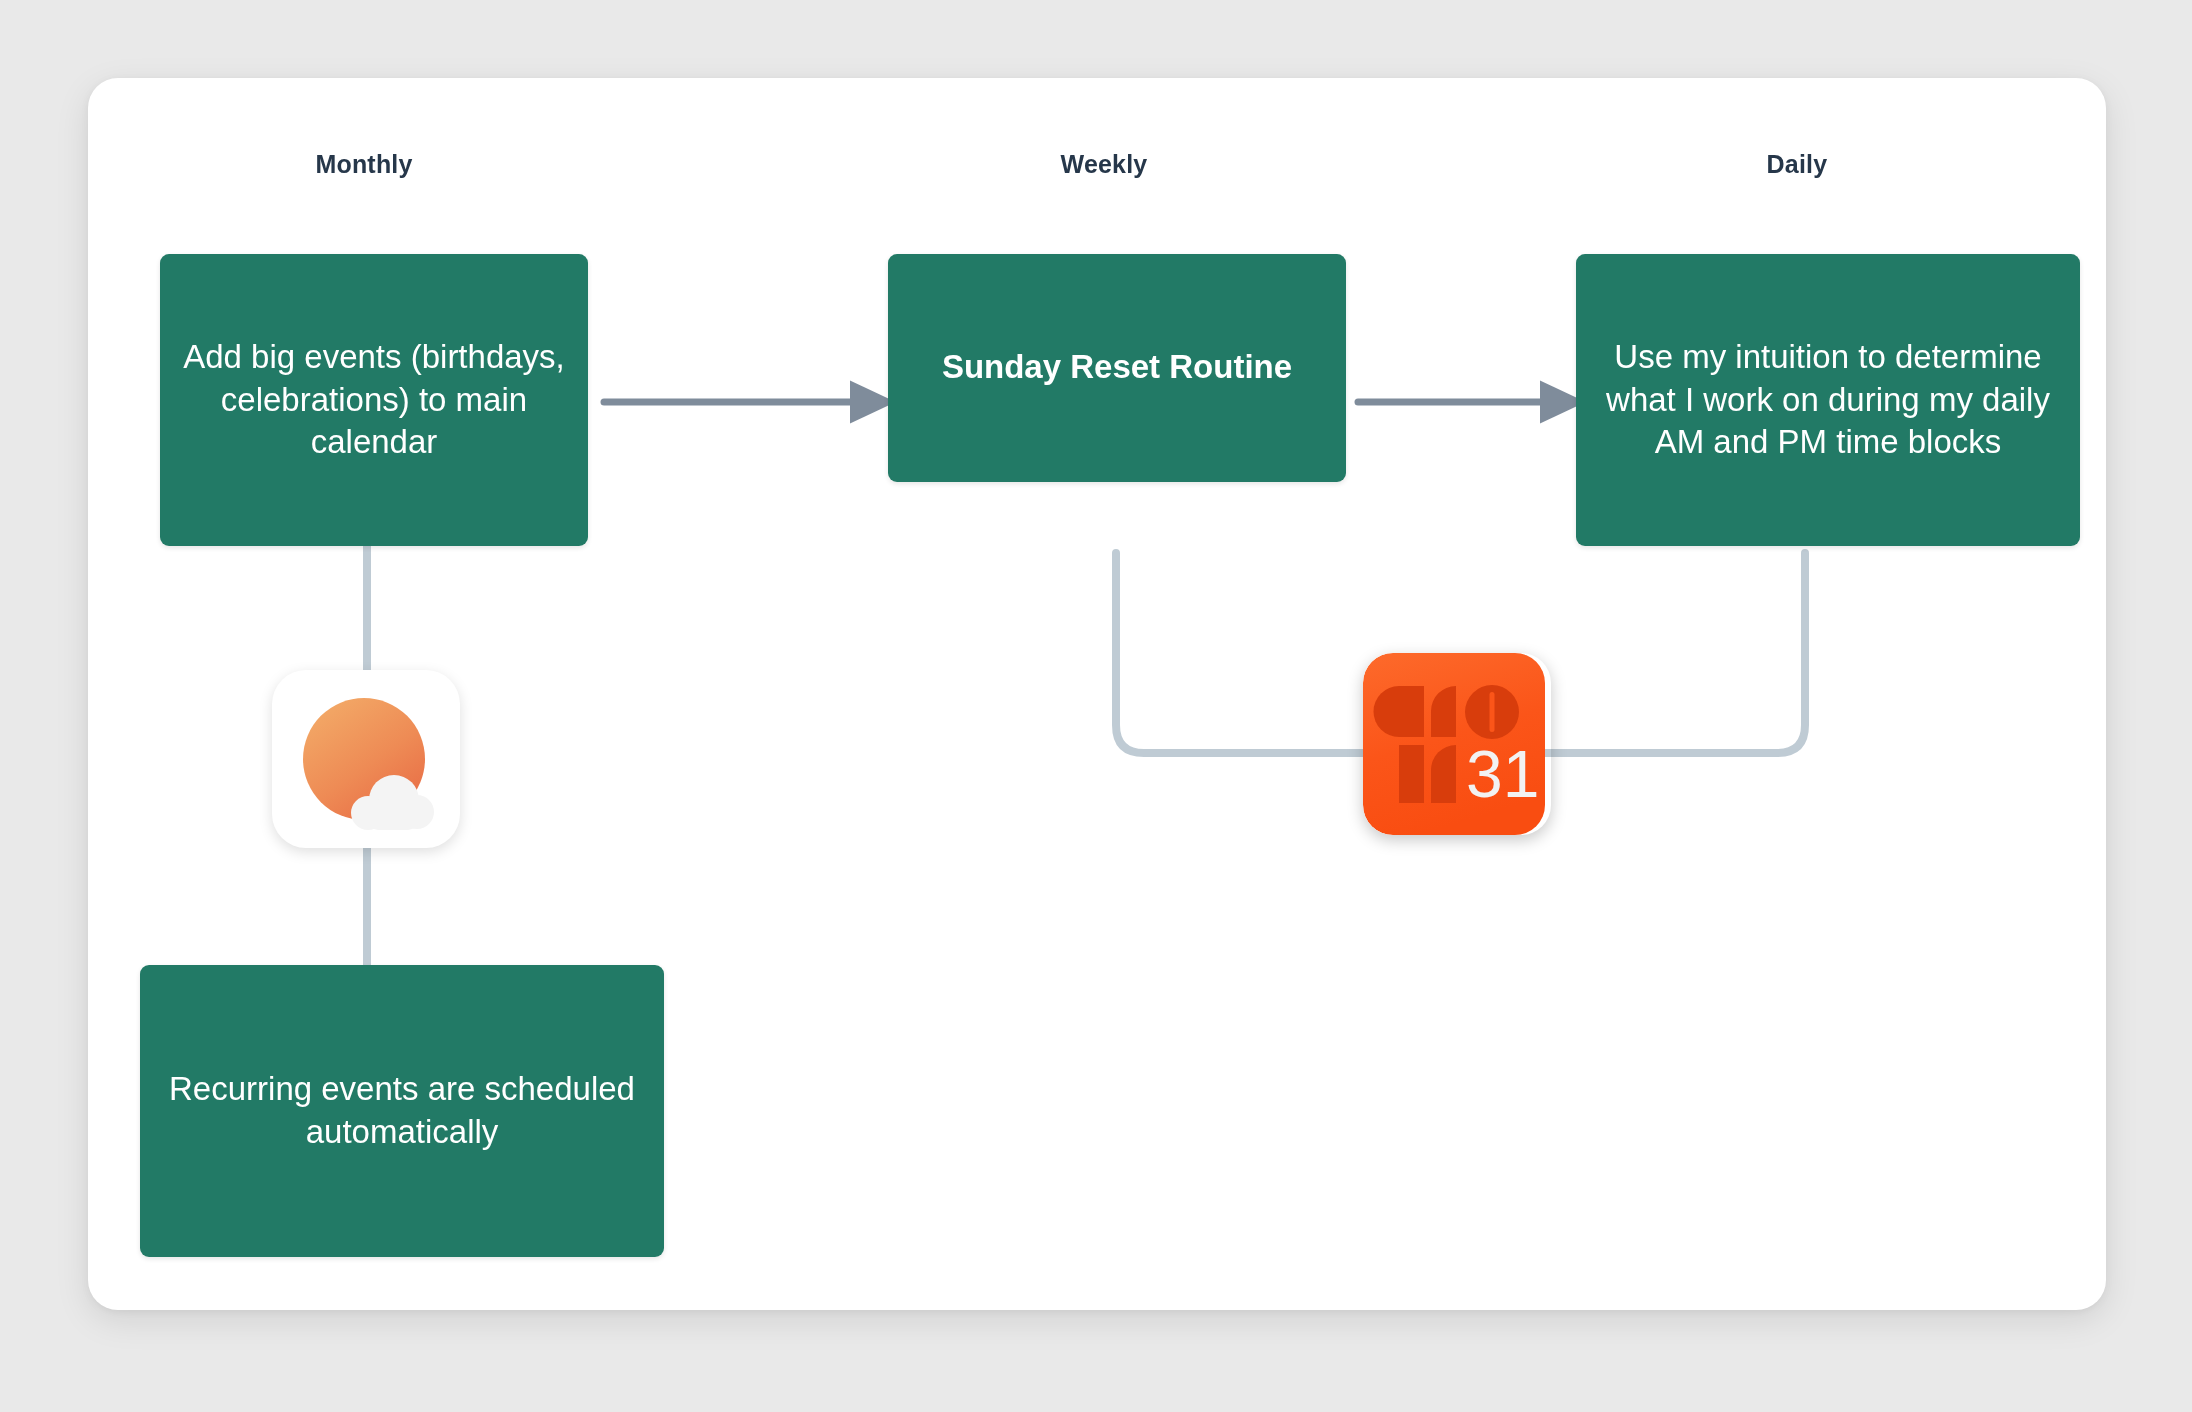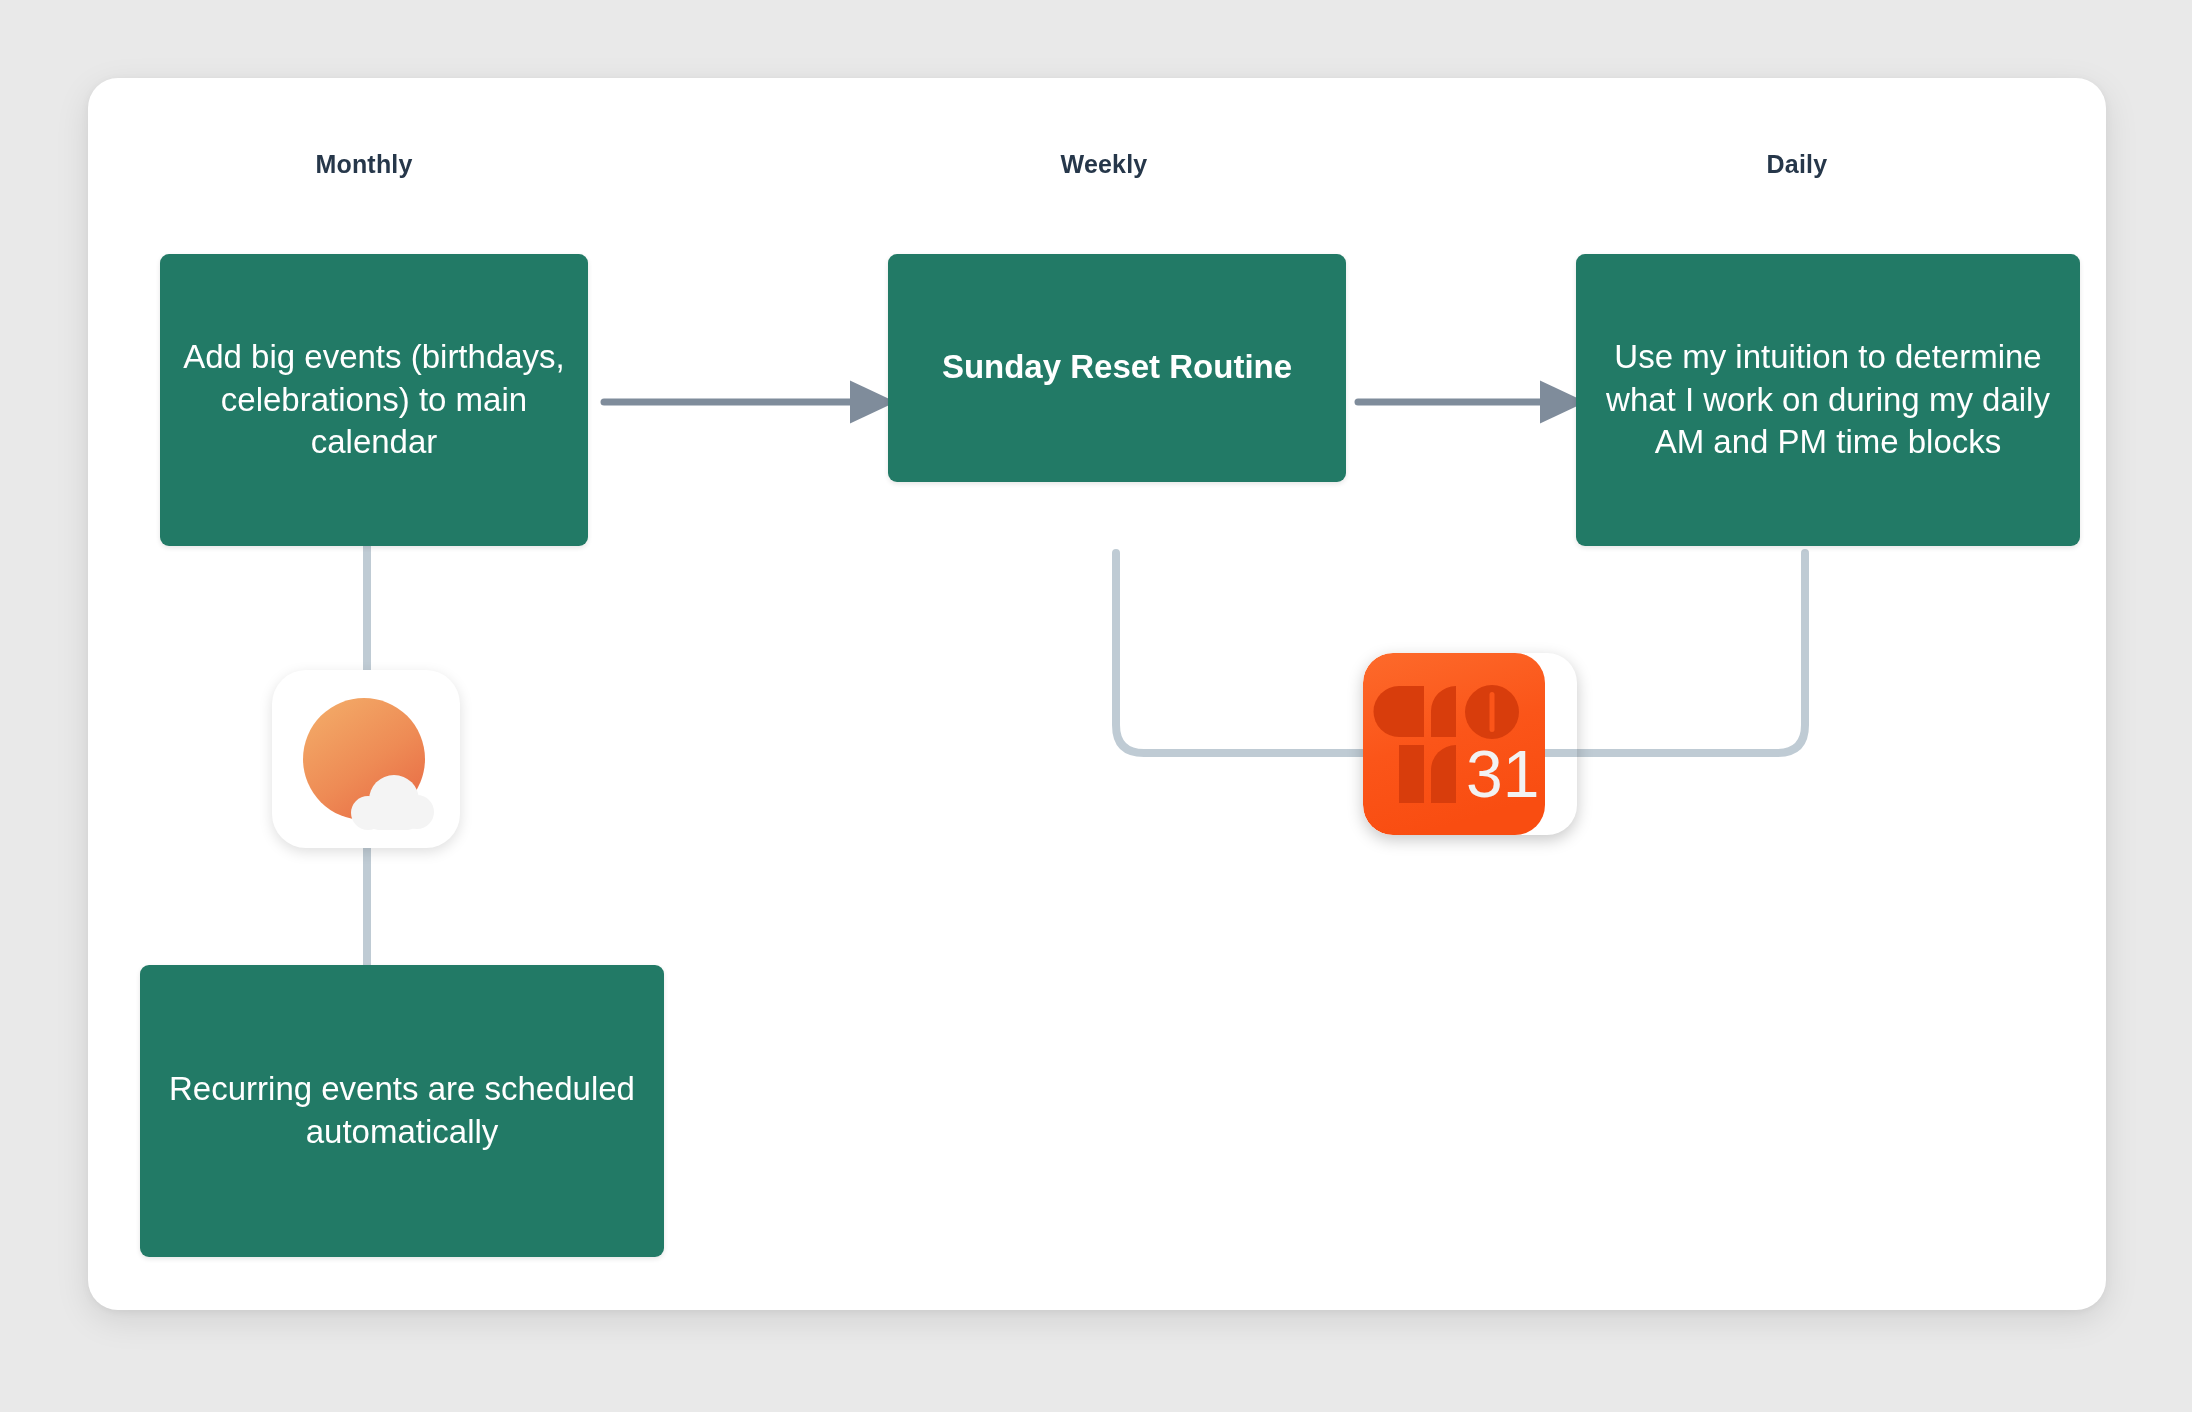--- a/index.html
+++ b/index.html
@@ -170,21 +170,21 @@
       <circle cx="92" cy="89" r="61" fill="url(#sunGrad)"></circle>
       <g fill="#f4f4f4">
         <circle cx="122" cy="130" r="25"></circle>
         <circle cx="96" cy="143" r="17"></circle>
         <circle cx="145" cy="142" r="17"></circle>
         <rect x="96" y="140" width="50" height="20" rx="10"></rect>
       </g>
     </svg>
   </div>
 
-  <div class="app-icon fantastical-icon" style="left:1363px; top:653px; width:214px; height:182px;">
+  <div class="app-icon fantastical-icon" style="left:1363px; top:653px; width:188px; height:182px;">
     <svg width="182" height="182" viewBox="0 0 182 182" xmlns="http://www.w3.org/2000/svg">
       <defs>
         <linearGradient id="fantGrad" x1="0" y1="0" x2="0.3" y2="1">
           <stop offset="0%" stop-color="#fd6a2b"></stop>
           <stop offset="55%" stop-color="#fb5519"></stop>
           <stop offset="100%" stop-color="#f94d11"></stop>
         </linearGradient>
       </defs>
       <rect x="0" y="0" width="182" height="182" rx="30" fill="url(#fantGrad)"></rect>
 

